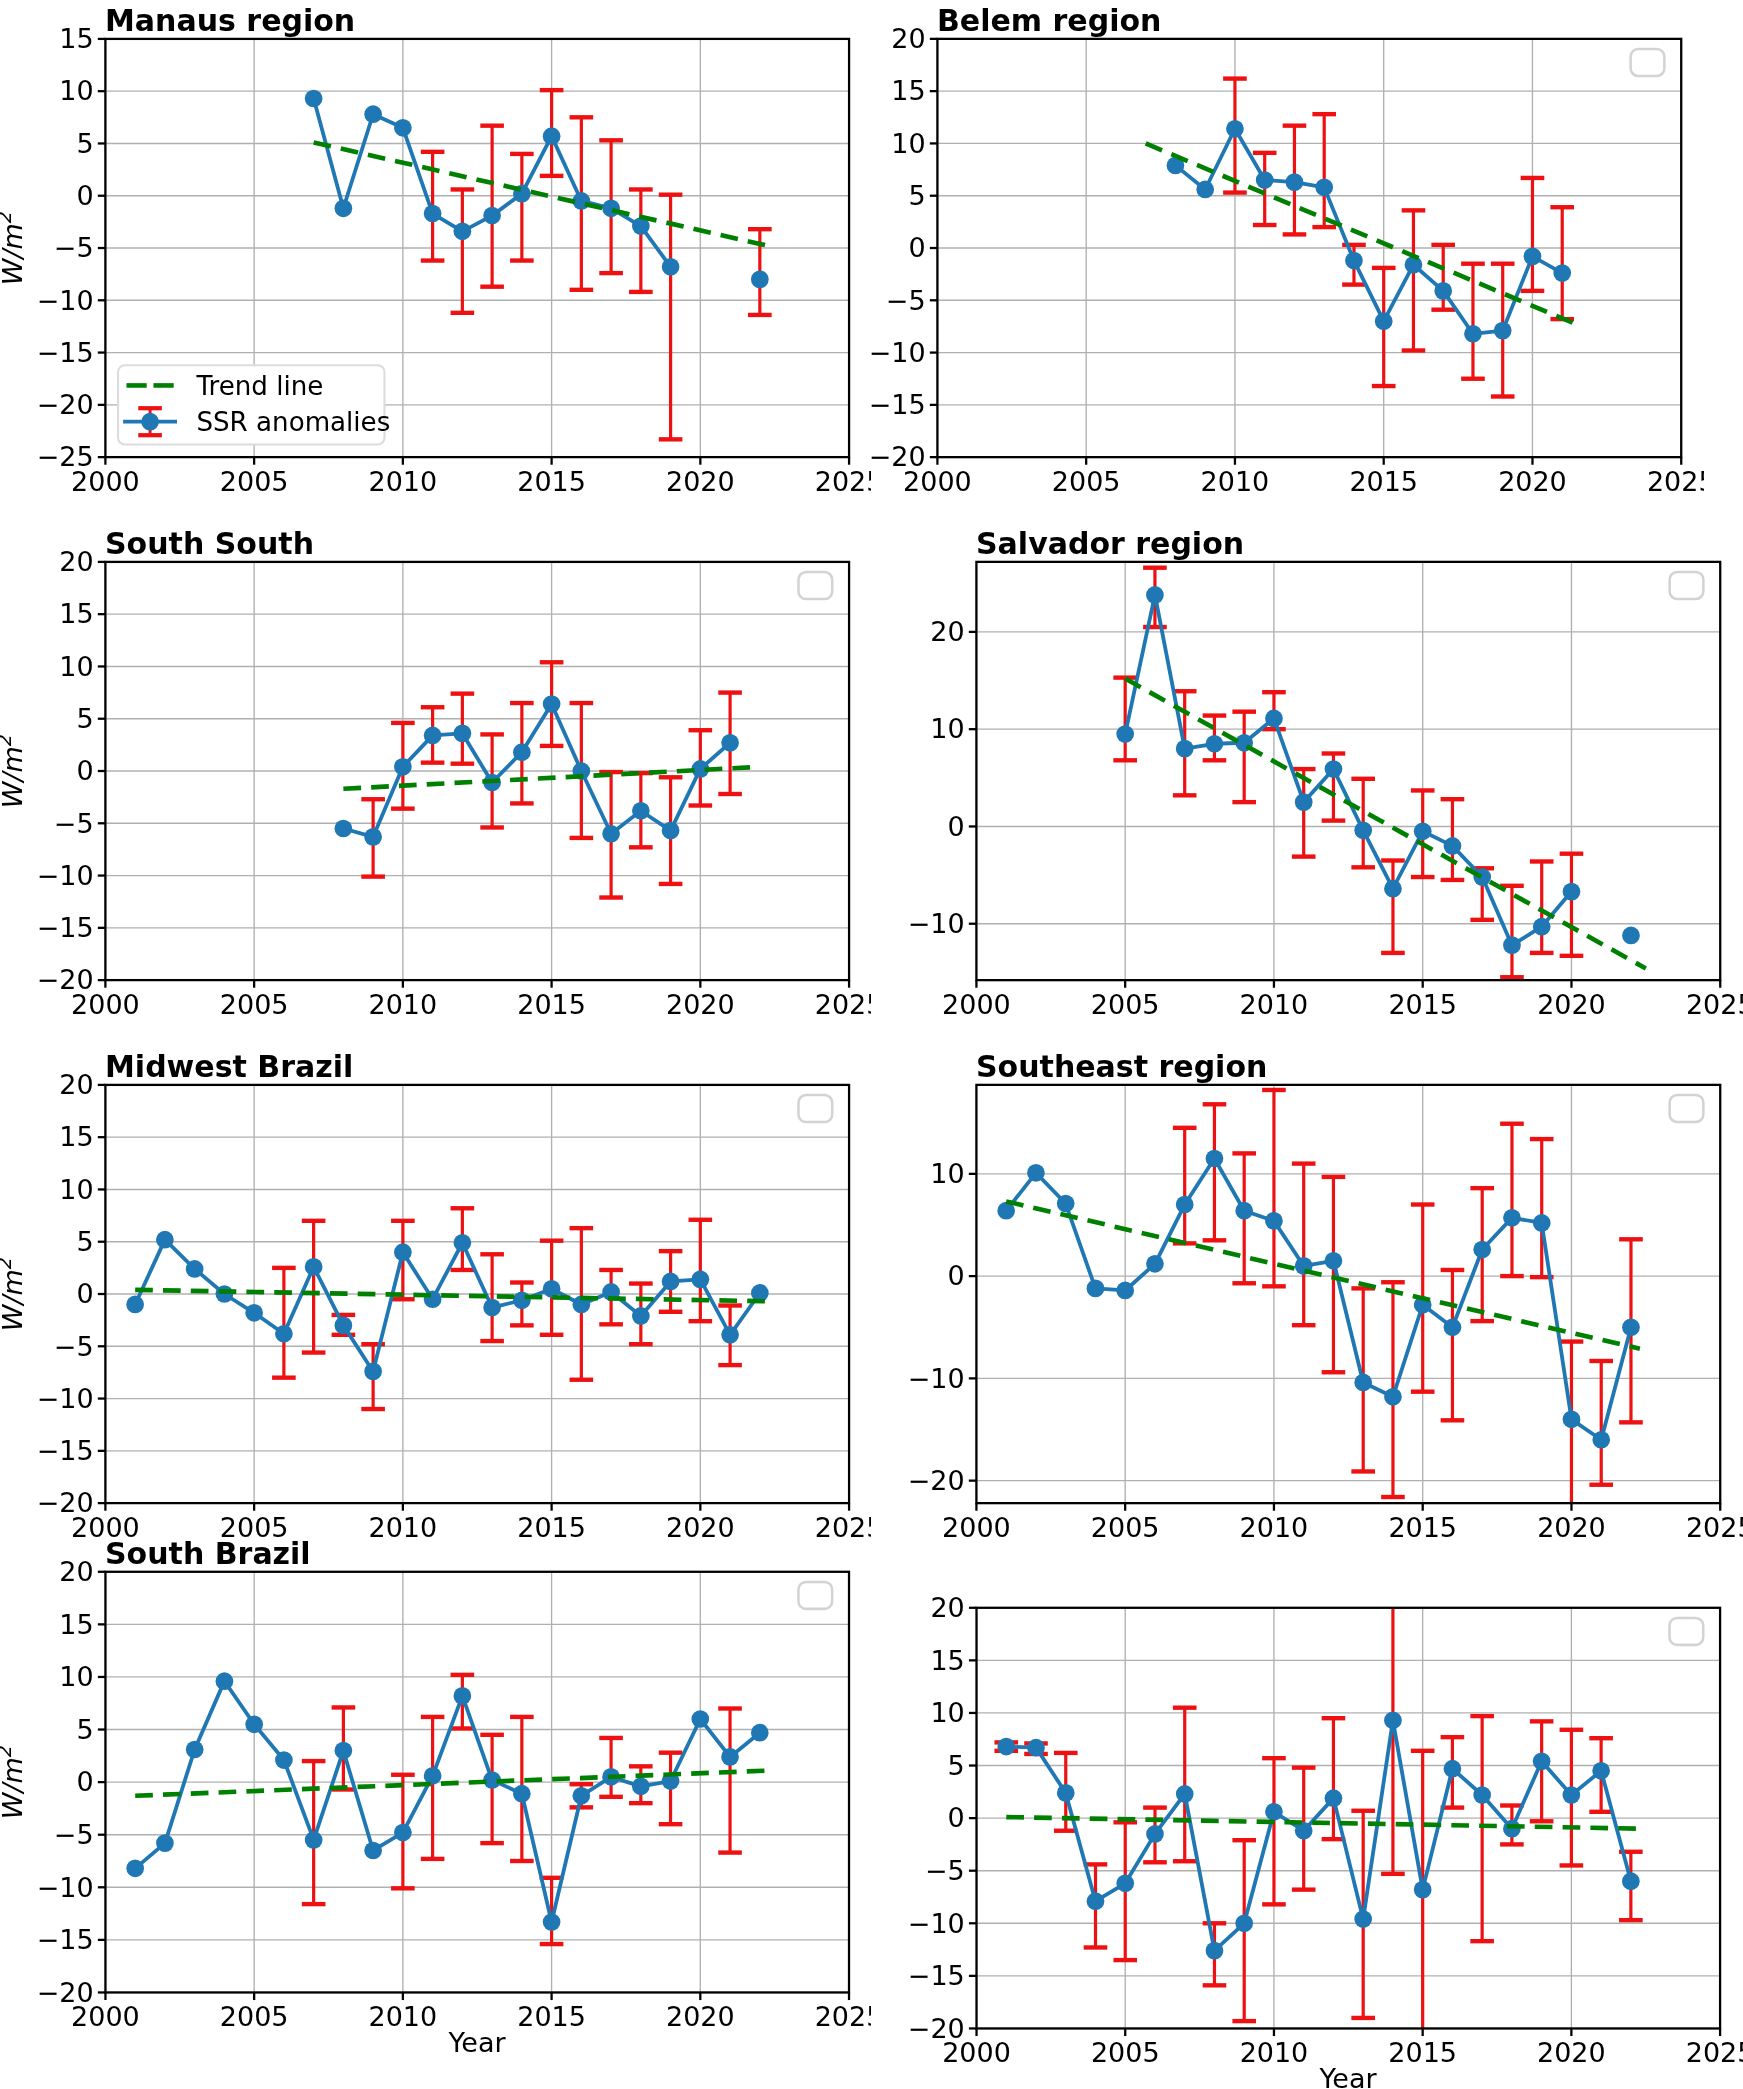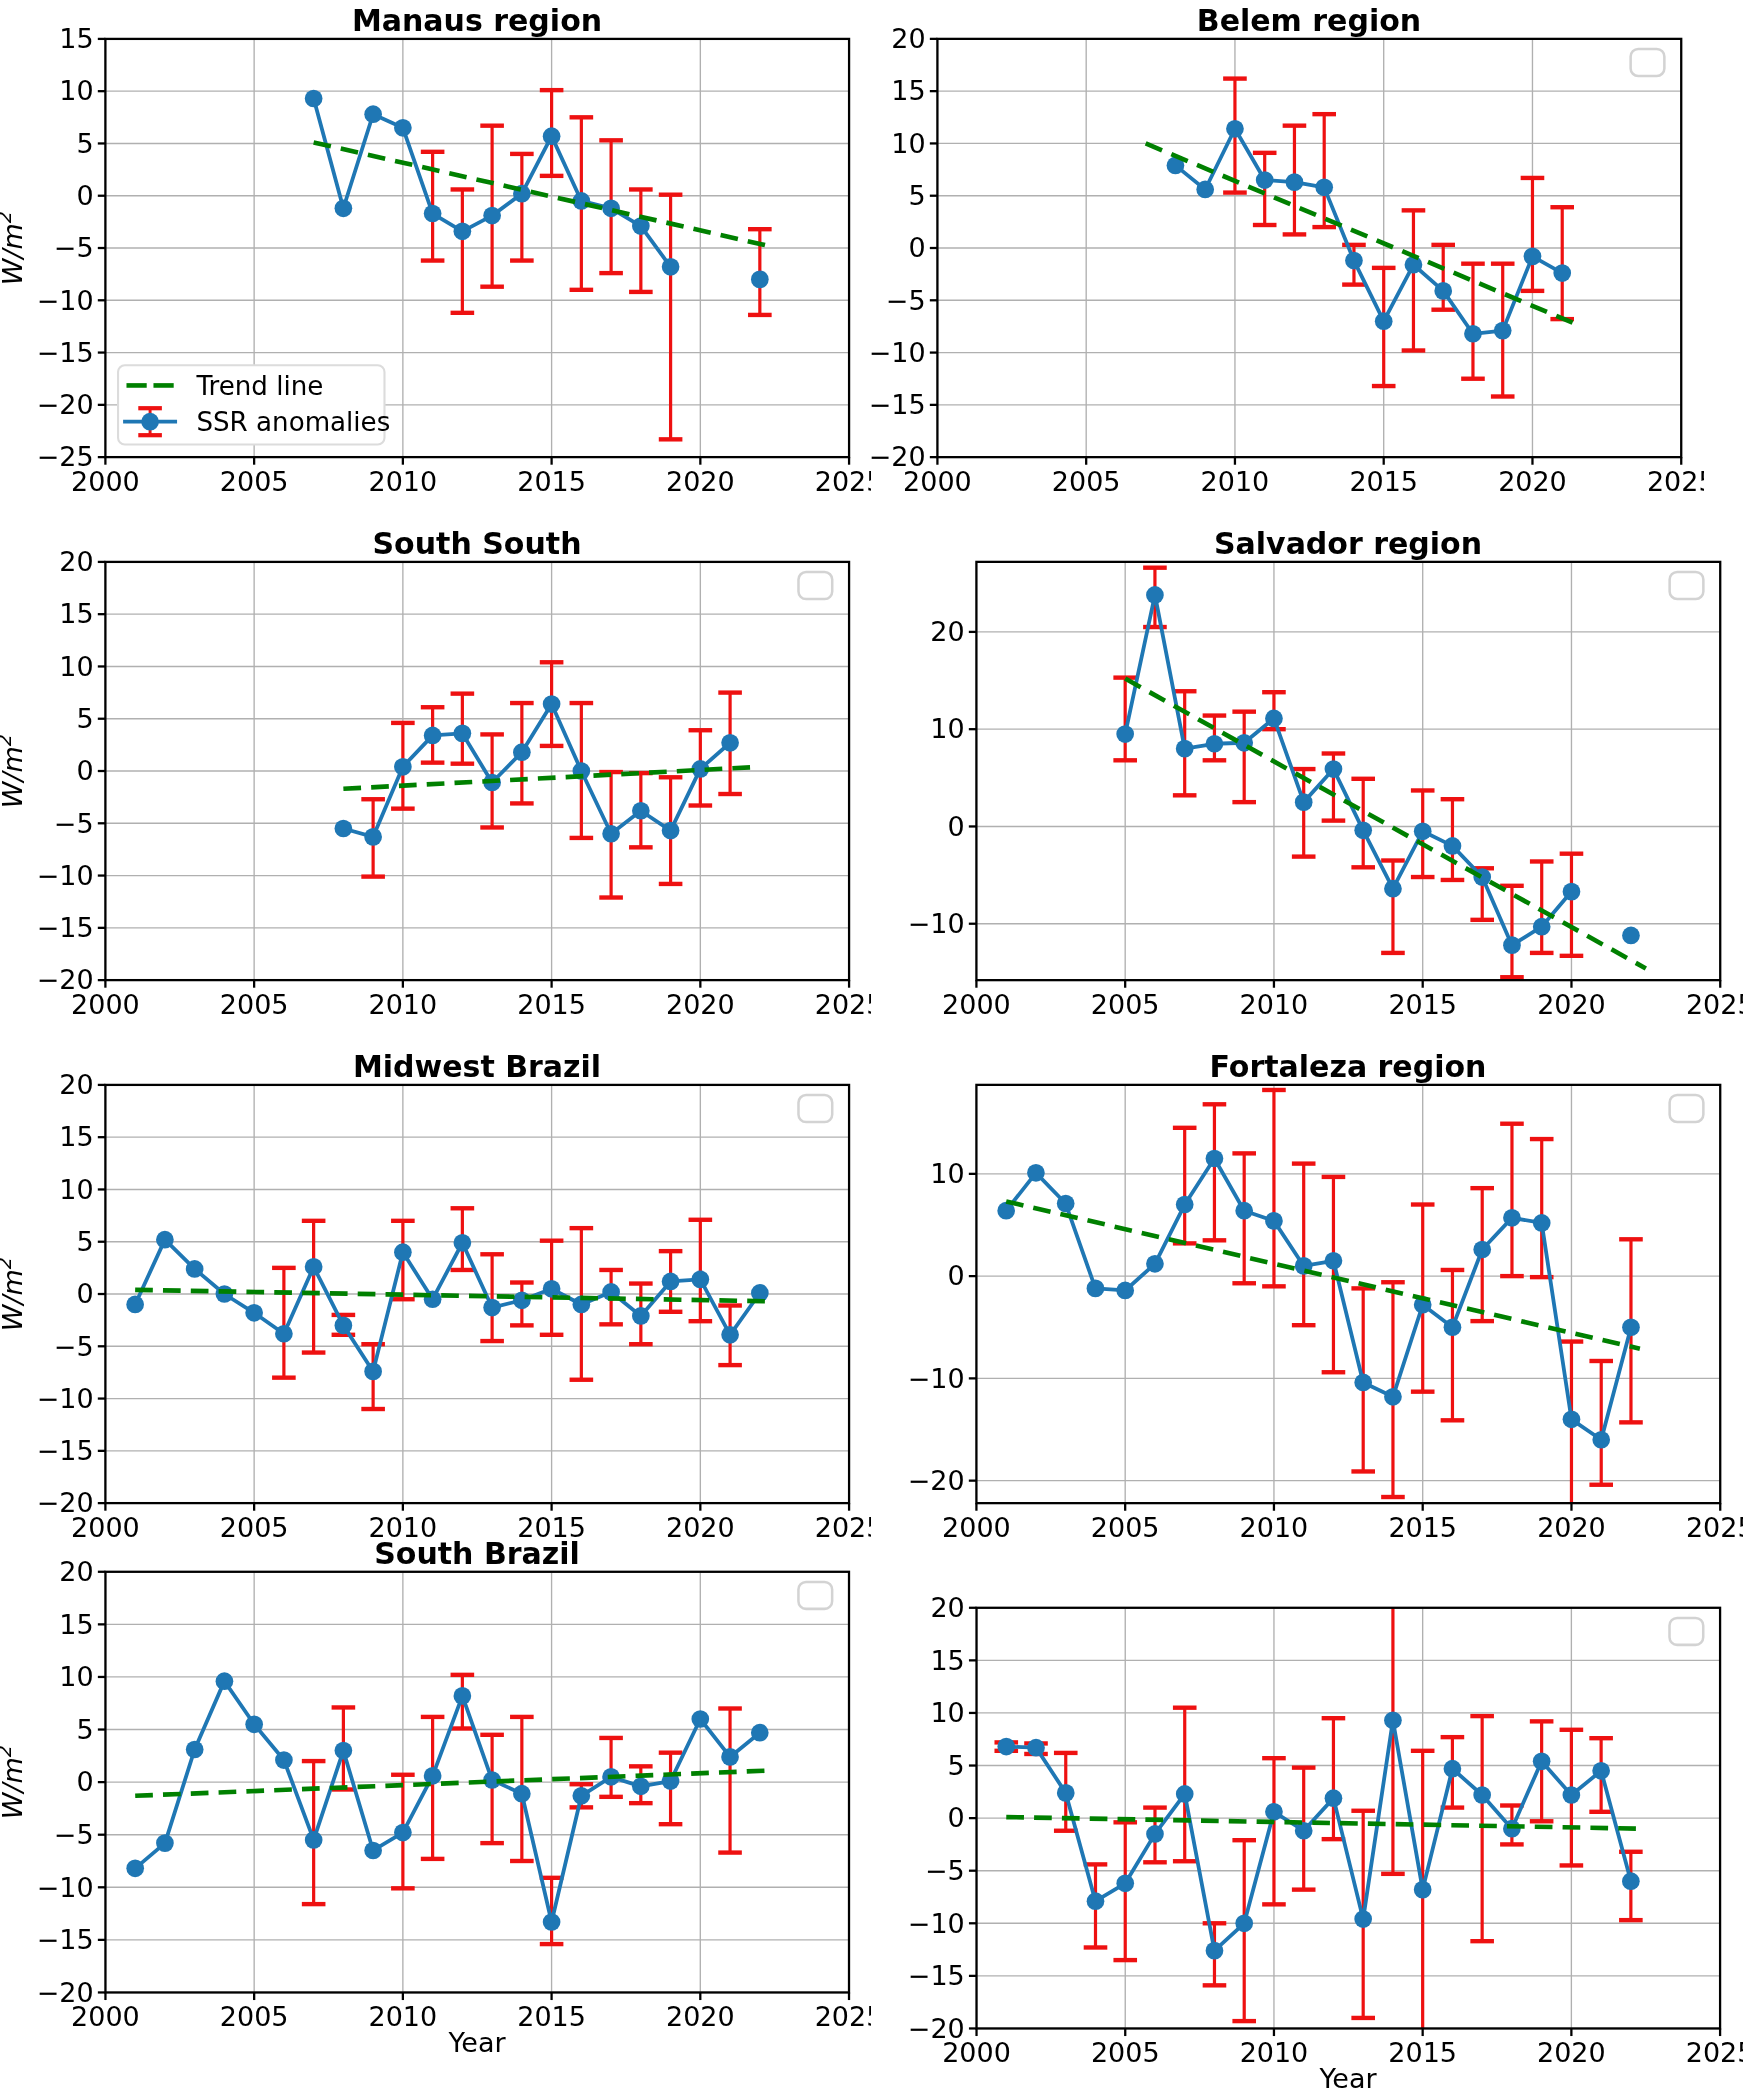--- a/index.html
+++ b/index.html
@@ -6,21 +6,21 @@
   #figure{
     position:relative;
     width:1743px;height:2090px;
     background:#ffffff;
     font-family:"DejaVu Sans","Liberation Sans",sans-serif;
     overflow:hidden;
   }
   .cell{position:absolute;width:871px;}
   .chart-title{
     position:absolute;top:3.4px;left:105px;width:744px;
-    text-align:center;font-size:30px;font-weight:bold;color:#000;
+    font-size:30px;font-weight:bold;color:#000;
     white-space:nowrap;
   }
   .x-label{
     position:absolute;top:494px;left:105px;width:744px;
     text-align:center;font-size:27px;color:#000;
   }
   svg.plot{position:absolute;top:0;left:0;}
 </style>
 </head>
 <body>
@@ -614,21 +614,21 @@
           <text x="111" y="119" text-anchor="end">15</text>
           <line x1="116" x2="125" y1="46" y2="46" stroke="#000" stroke-width="2.7"></line>
           <text x="111" y="57" text-anchor="end">20</text>
         </g>
         <text x="26" y="294" text-anchor="middle" font-size="32" font-style="italic" transform="rotate(-90 26 294)"><tspan>W/m</tspan><tspan dy="-13" font-size="23">2</tspan></text>
         <rect x="947" y="58" width="40" height="32" rx="9" fill="#ffffff" stroke="#d3d3d3" stroke-width="3"></rect>
       </svg>
   </div>
 
   <div class="cell" style="left:871px;top:1046px;height:523px">
-    <div class="chart-title">Fortaleza region</div>
+    <div class="chart-title">Southeast region</div>
     <svg class="plot" id="svg5" width="872" height="523" viewBox="0 0 1034 620">
         <g stroke="#b0b0b0" stroke-width="1.6">
           <line x1="125" x2="125" y1="46" y2="542"></line>
           <line x1="301.4" x2="301.4" y1="46" y2="542"></line>
           <line x1="477.8" x2="477.8" y1="46" y2="542"></line>
           <line x1="654.1999999999999" x2="654.1999999999999" y1="46" y2="542"></line>
           <line x1="830.6" x2="830.6" y1="46" y2="542"></line>
           <line x1="1007" x2="1007" y1="46" y2="542"></line>
           <line x1="125" x2="1007" y1="515.3202933985331" y2="515.3202933985331"></line>
           <line x1="125" x2="1007" y1="394.0488997555012" y2="394.0488997555012"></line>

